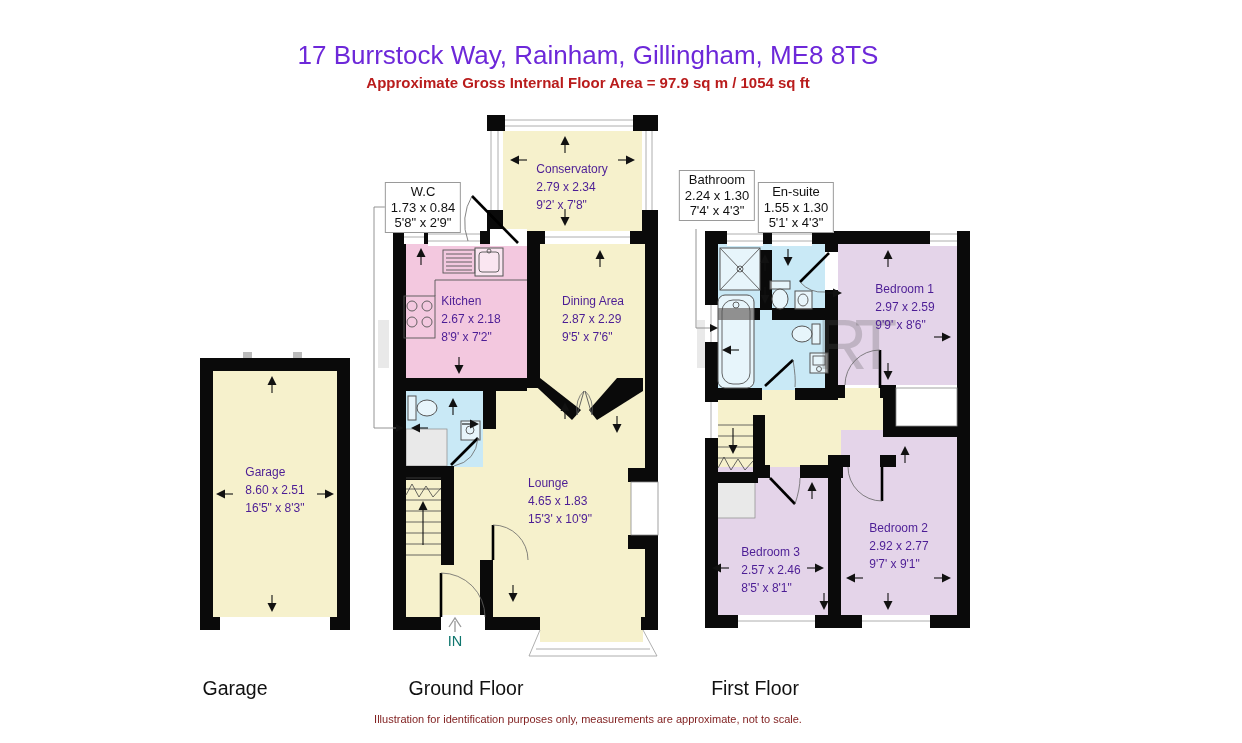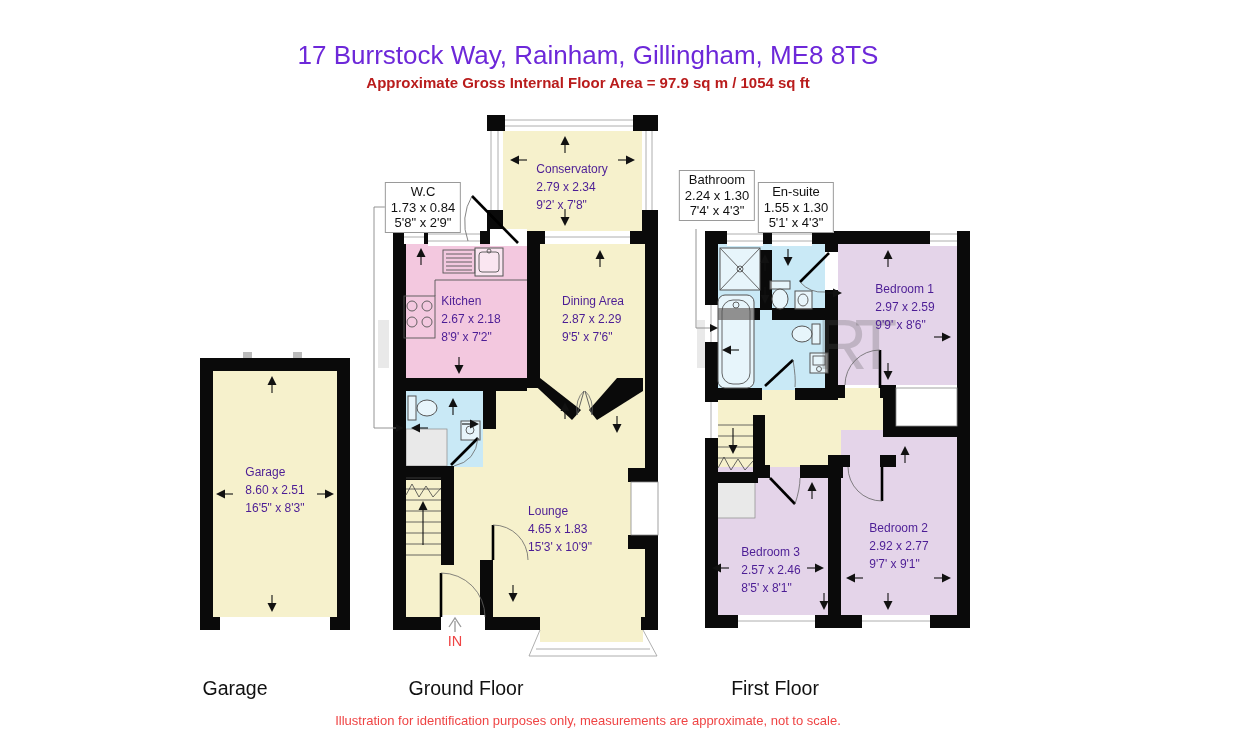--- a/index.html
+++ b/index.html
@@ -1,26 +1,26 @@
 <!DOCTYPE html>
 <html style="--wall: #0a0a0a; --room-cream: #F6F1CC; --kitchen-pink: #F3C8DF; --bath-blue: #C9E9F6; --bedroom-purple: #E4D4E9;"><head>
 <meta charset="utf-8">
 <style>
   html,body{margin:0;padding:0;background:#fff;}
   body{width:1242px;height:743px;position:relative;overflow:hidden;
        font-family:"Liberation Sans","DejaVu Sans",sans-serif;color:#111;}
   .abs{position:absolute;}
   #title{top:40px;left:588px;transform:translateX(-50%);font-size:26px;white-space:nowrap;color:#6d28d9;}
   #subtitle{top:74px;left:588px;transform:translateX(-50%);font-size:15px;font-weight:bold;white-space:nowrap;color:#b91c1c;}
-  #footer{top:713px;left:588px;transform:translateX(-50%);font-size:13px;white-space:nowrap;color:#ef4444;}
+  #footer{top:713px;left:588px;transform:translateX(-50%);font-size:11px;white-space:nowrap;color:#7f1d1d;}
   .caption{font-size:19.5px;color:#111;transform:translateX(-50%);white-space:nowrap;}
   .rl{transform:translateX(-50%);text-align:left;font-size:12px;line-height:18px;white-space:nowrap;color:#4c1d95;}
   .bx{transform:translateX(-50%);text-align:center;font-size:13px;line-height:15.5px;white-space:nowrap;
       background:#fff;border:1px solid #9a9a9a;padding:1px 5px;color:#111;}
-  #in-label{font-size:14.5px;transform:translateX(-50%);color:#ef4444;}
+  #in-label{font-size:14.5px;transform:translateX(-50%);color:#0f766e;}
   .wmletter{font-size:70px;line-height:1;color:#555;opacity:.25;transform:translateX(-50%);}
   svg{position:absolute;top:0;left:0;}
   .w{fill:var(--wall,#0a0a0a);}
   .cream{fill:var(--room-cream,#F6F1CC);} .pink{fill:var(--kitchen-pink,#F3C8DF);}
   .blue{fill:var(--bath-blue,#C9E9F6);} .purple{fill:var(--bedroom-purple,#E4D4E9);}
   .gry{fill:#E9E9E9;stroke:#8a8a8a;stroke-width:.7;}
   .win{fill:#fff;} .wl{stroke:#9a9a9a;stroke-width:.8;fill:none;}
   .rec{fill:#fff;stroke:#8a8a8a;stroke-width:.8;}
   .fx{stroke:#555;stroke-width:1;fill:rgba(255,255,255,.55);}
   .fxl{stroke:#555;stroke-width:.9;fill:none;}
@@ -317,21 +317,21 @@
 <div class="abs rl" style="left:471px;top:292px;">
   <div>Kitchen</div>
   <div>2.67 x 2.18</div>
   <div>8'9' x 7'2"</div>
 </div>
 <div class="abs rl" style="left:593px;top:292px;">
   <div>Dining Area</div>
   <div>2.87 x 2.29</div>
   <div>9'5' x 7'6"</div>
 </div>
-<div class="abs rl" style="left:560px;top:474px;margin-top:28px;">
+<div class="abs rl" style="left:560px;top:474px;">
   <div>Lounge</div>
   <div>4.65 x 1.83</div>
   <div>15'3' x 10'9"</div>
 </div>
 
 <div class="abs bx" style="left:717px;top:170px;">
   <div>Bathroom</div>
   <div>2.24 x 1.30</div>
   <div>7'4' x 4'3"</div>
 </div>
@@ -352,14 +352,14 @@
 </div>
 <div class="abs rl" style="left:771px;top:543px;">
   <div>Bedroom 3</div>
   <div>2.57 x 2.46</div>
   <div>8'5' x 8'1"</div>
 </div>
 
 <div class="abs" id="in-label" style="left:455px;top:633px;">IN</div>
 <div class="abs caption" style="left:235px;top:677px;">Garage</div>
 <div class="abs caption" style="left:466px;top:677px;">Ground Floor</div>
-<div class="abs caption" style="left:755px;top:677px;margin-left:20px;">First Floor</div>
+<div class="abs caption" style="left:755px;top:677px;">First Floor</div>
 <div class="abs" id="footer">Illustration for identification purposes only, measurements are approximate, not to scale.</div>
 
 </body></html>

